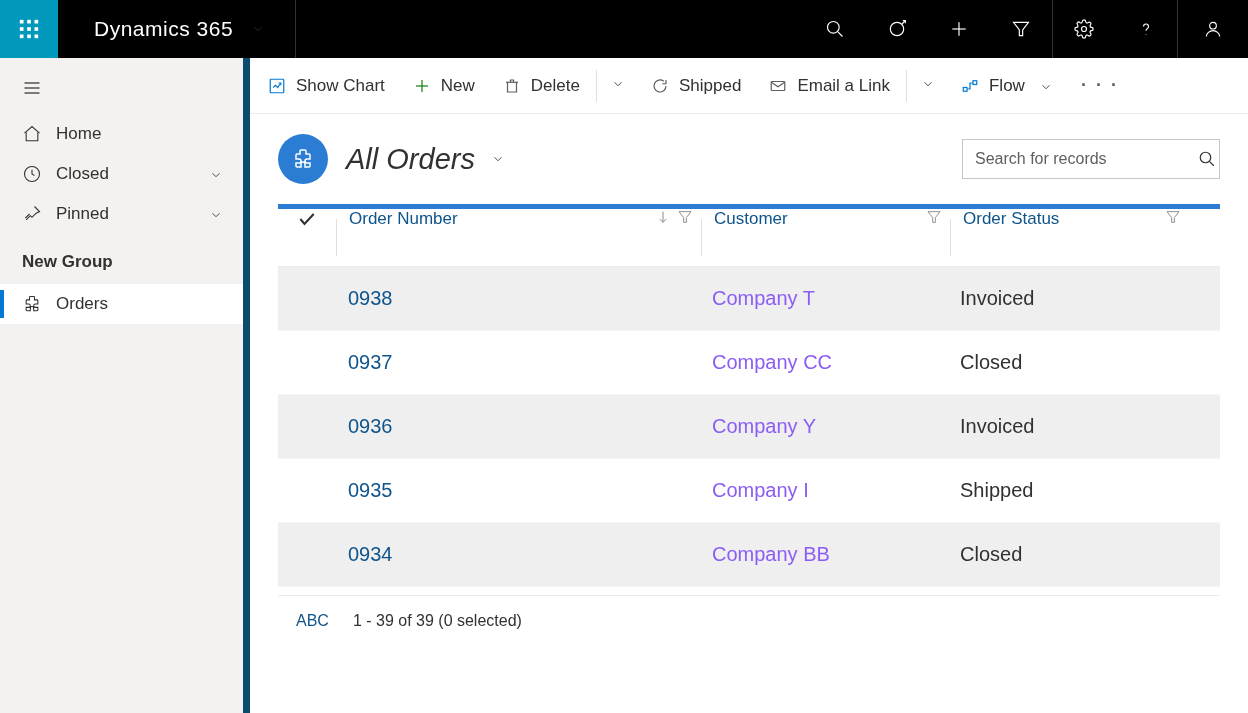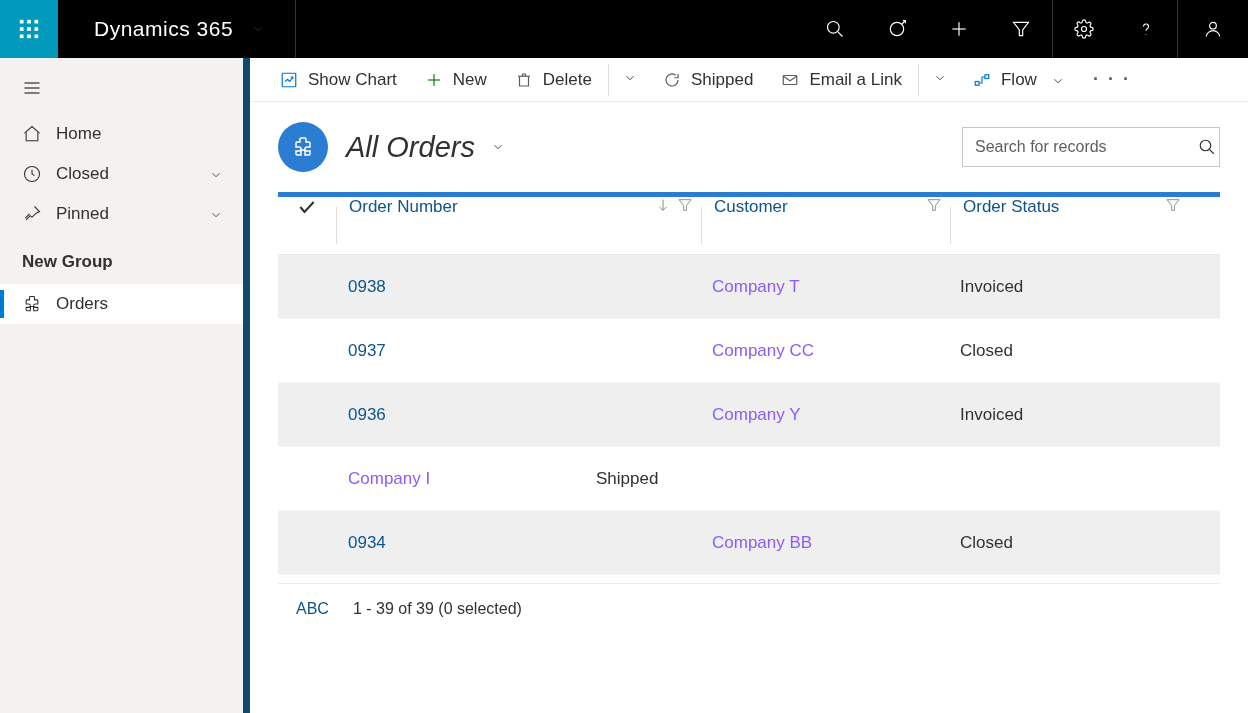--- a/index.html
+++ b/index.html
@@ -28,21 +28,21 @@
   .nav-item { display: flex; align-items: center; padding: 10px 20px 10px 22px; cursor: pointer; font-size: 17px; color: #323130; }
   .nav-item .nav-icon { width: 20px; height: 20px; margin-right: 14px; stroke: #323130; fill: none; stroke-width: 1.3; }
   .nav-item .nav-chevron { margin-left: auto; }
   .nav-group-header { padding: 18px 20px 12px 22px; font-size: 17px; font-weight: 600; color: #323130; }
   .nav-item.selected { background: #fff; position: relative; }
   .nav-item.selected::before { content: ""; position: absolute; left: 0; top: 6px; bottom: 6px; width: 4px; background: #0078d4; }
   .nav-item .puzzle { stroke: #323130; }
 
   
   .main { flex: 1; display: flex; flex-direction: column; background: #fff; }
-  .cmdbar { height: 44px; border-bottom: 1px solid #edebe9; display: flex; align-items: center; padding: 0 16px; gap: 0; }
+  .cmdbar { height: 56px; border-bottom: 1px solid #edebe9; display: flex; align-items: center; padding: 0 4px; gap: 0; }
   .cmd-btn { display: flex; align-items: center; padding: 6px 14px; cursor: pointer; font-size: 17px; color: #323130; }
   .cmd-btn svg { width: 18px; height: 18px; margin-right: 10px; }
   .cmd-sep { width: 1px; height: 32px; background: #e1dfdd; margin: 0 2px; }
   .cmd-chevron-only { padding: 6px 12px; cursor: pointer; }
   .cmd-overflow { padding: 6px 14px; cursor: pointer; letter-spacing: 2px; color: #605e5c; font-size: 18px; font-weight: bold; }
 
   
   .viewheader { display: flex; align-items: center; padding: 20px 28px 20px 28px; }
   .entity-badge { width: 50px; height: 50px; border-radius: 50%; background: #2b7cd3; display: flex; align-items: center; justify-content: center; margin-right: 18px; }
   .entity-badge svg { width: 24px; height: 24px; stroke: #fff; fill: none; stroke-width: 1.5; }
@@ -64,21 +64,21 @@
   .col-header-label { color: #0f548c; font-size: 17px; cursor: pointer; padding-left: 12px; }
   .col-order { width: 364px; }
   .col-customer { width: 248px; }
   .col-status { width: 238px; }
   .sort-arrow { margin-left: auto; margin-right: 6px; }
   .filter-funnel { margin-right: 8px; cursor: pointer; }
 
   .grid-rows { height: 328px; overflow-y: scroll; }
   .grid-row { display: flex; align-items: center; height: 64px; border-bottom: 1px solid #f6f5f4; }
   .grid-row.alt { background: #efefef; }
-  .cell { padding-left: 12px; font-size: 17px; }
+  .cell { padding-left: 12px; font-size: 20px; }
   .cell-check { width: 58px; }
   .cell-order { width: 364px; color: #0f548c; cursor: pointer; }
   .cell-customer { width: 248px; color: #8b5cf6; cursor: pointer; }
   .cell-status { width: 238px; color: #323130; }
 
   
   .gridfooter { height: 50px; border-top: 1px solid #edebe9; display: flex; align-items: center; padding: 0 18px; font-size: 16px; }
   .abc-link { color: #0f548c; margin-right: 24px; cursor: pointer; }
   .record-count { color: #323130; }
 
@@ -349,20 +349,21 @@
           <div class="cell cell-status">Closed</div>
         </div>
         <div class="grid-row alt">
           <div class="cell cell-check"></div>
           <div class="cell cell-order">0936</div>
           <div class="cell cell-customer">Company Y</div>
           <div class="cell cell-status">Invoiced</div>
         </div>
         <div class="grid-row">
           <div class="cell cell-check"></div>
+          <div class="cell cell-order">0935</div>
           <div class="cell cell-customer">Company I</div>
           <div class="cell cell-status">Shipped</div>
         </div>
         <div class="grid-row alt">
           <div class="cell cell-check"></div>
           <div class="cell cell-order">0934</div>
           <div class="cell cell-customer">Company BB</div>
           <div class="cell cell-status">Closed</div>
         </div>
         <div class="grid-row" style="height:80px"></div>

